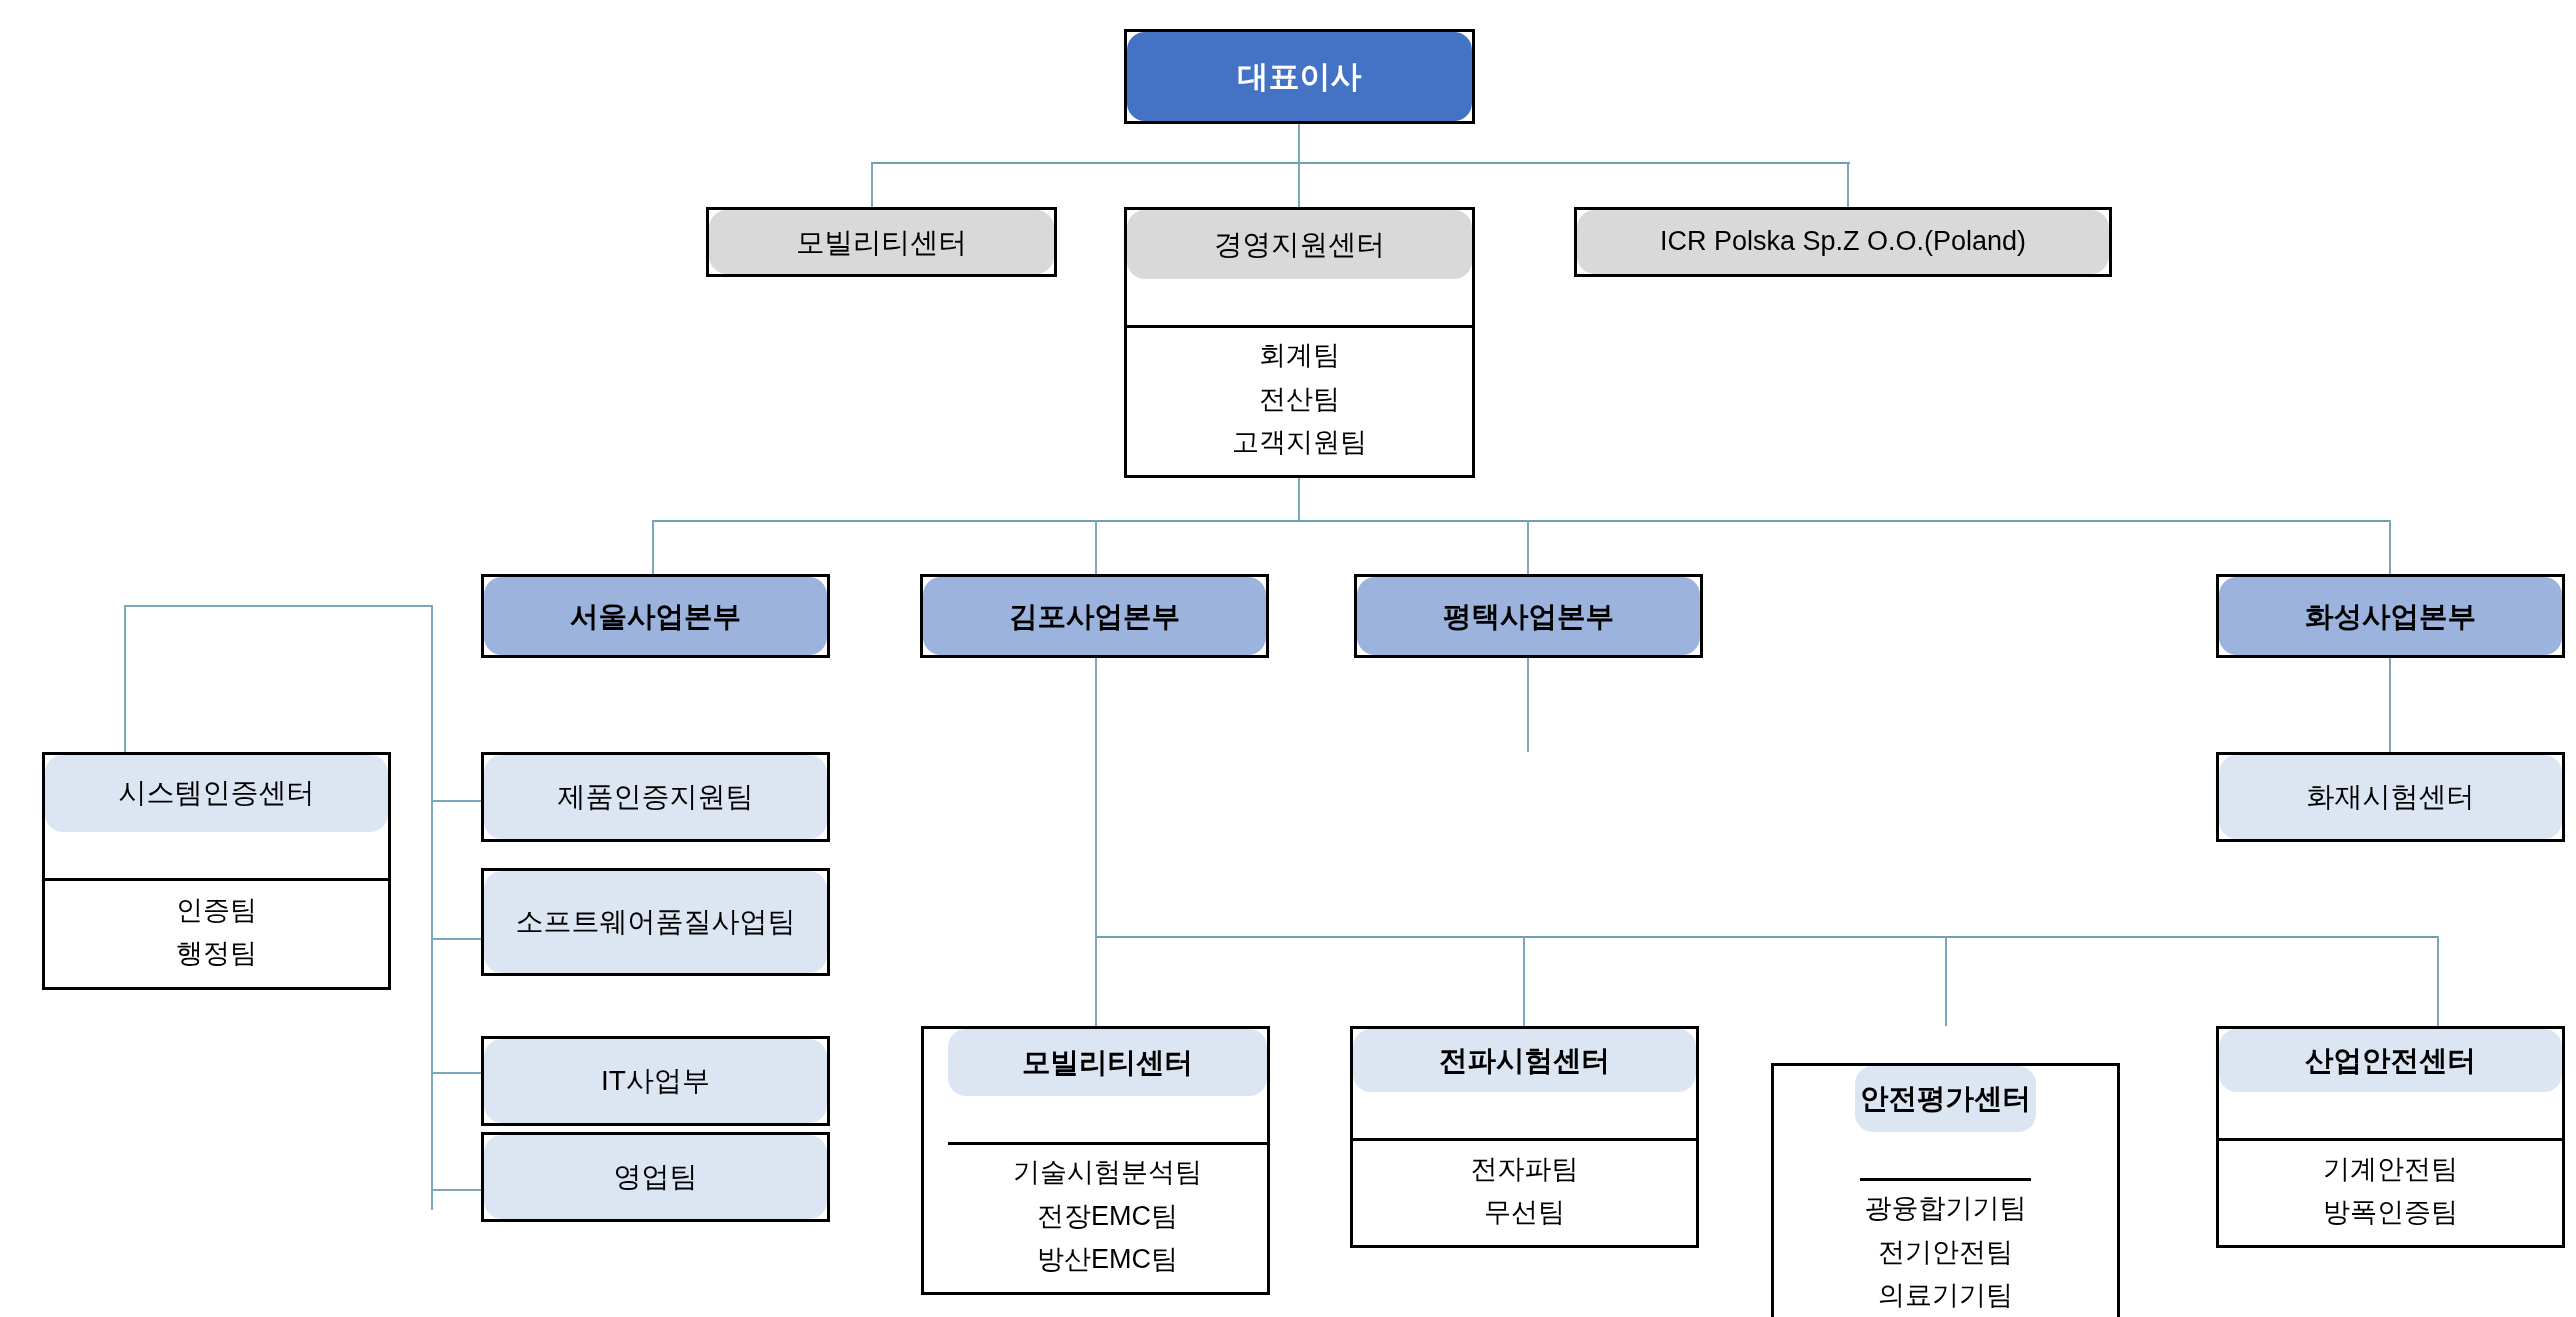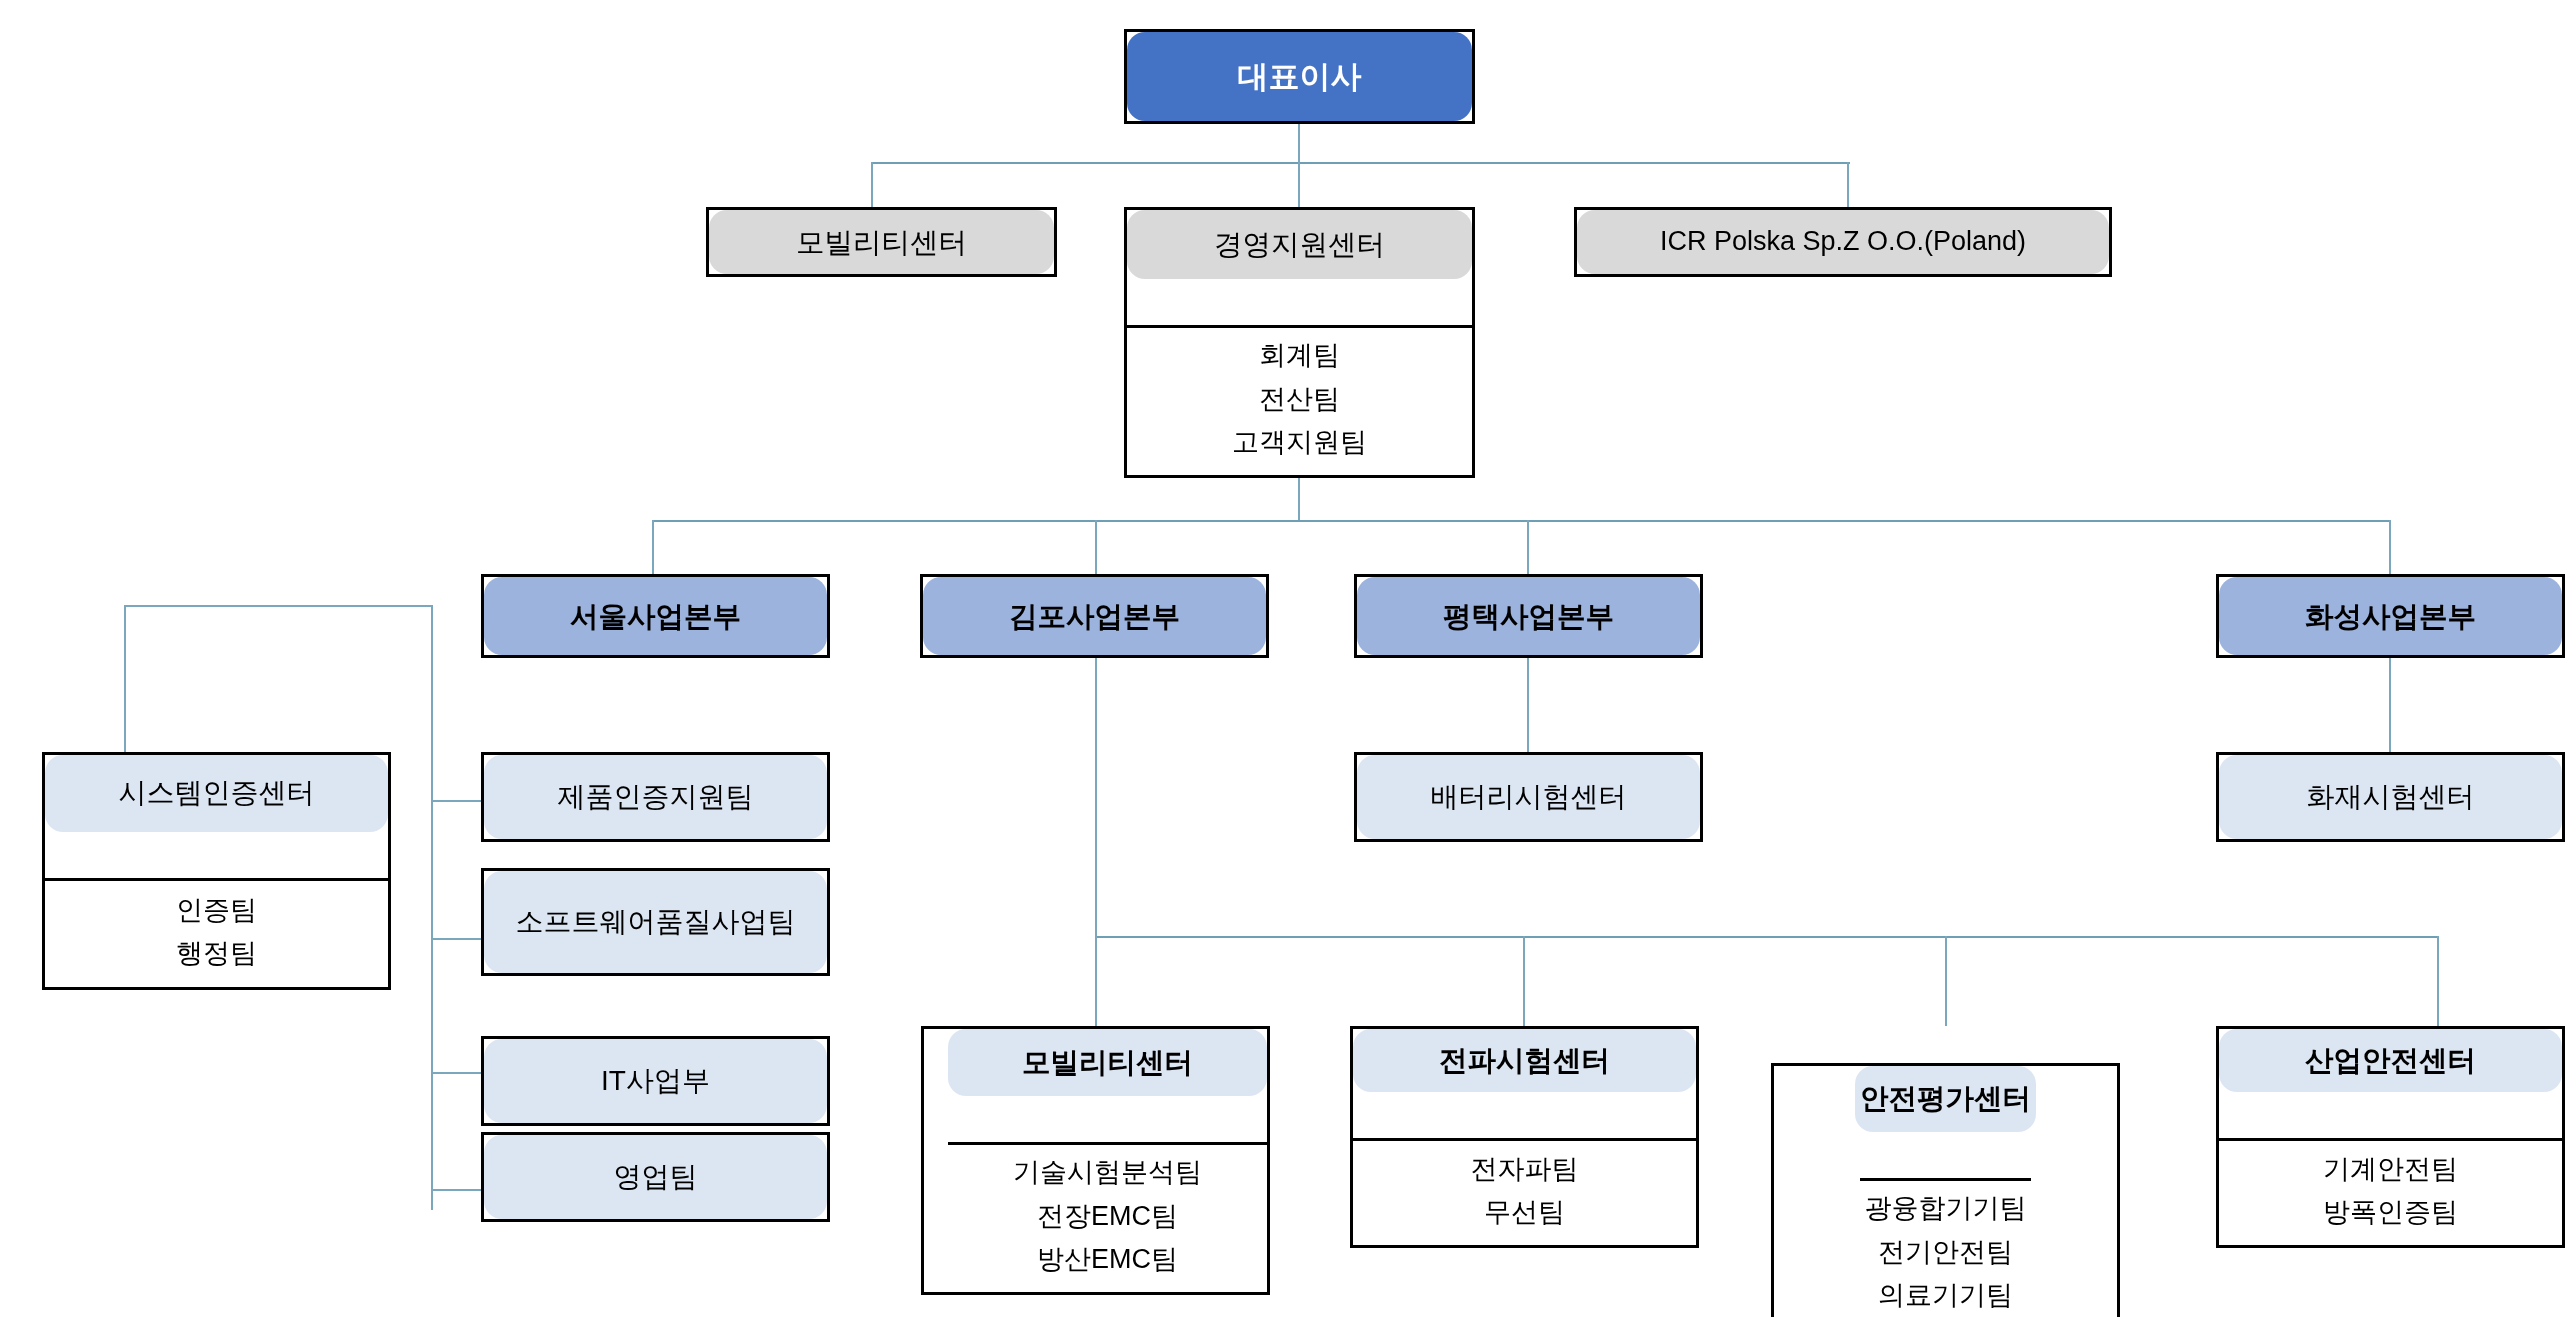--- a/index.html
+++ b/index.html
@@ -170,23 +170,20 @@
   </div>
 
   <div class="node fill-light solo" style="left:481px; top:1036px; width:349px; height:90px;">
     <div class="hdr">IT사업부</div>
   </div>
 
   <div class="node fill-light solo" style="left:481px; top:1132px; width:349px; height:90px;">
     <div class="hdr">영업팀</div>
   </div>
 
-  <div class="node fill-light solo" style="left:1354px; top:752px; width:349px; height:90px;">
-    <div class="hdr">배터리시험센터</div>
-  </div>
 
   <div class="node fill-light solo" style="left:2216px; top:752px; width:349px; height:90px;">
     <div class="hdr">화재시험센터</div>
   </div>
 
   <div class="node fill-light-b" style="left:921px; top:1026px; width:349px; height:269px;padding-left:24px;">
     <div class="hdr" style="height:75px;">모빌리티센터</div>
     <div class="body">
       <div class="team">기술시험분석팀</div>
       <div class="team">전장EMC팀</div>

